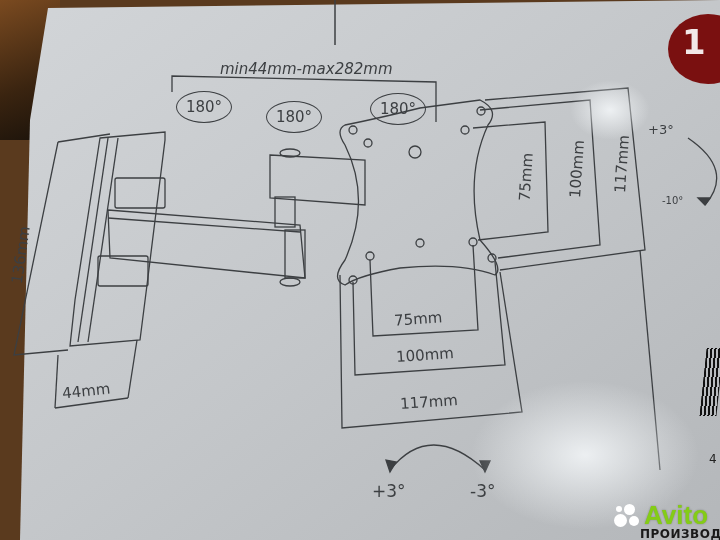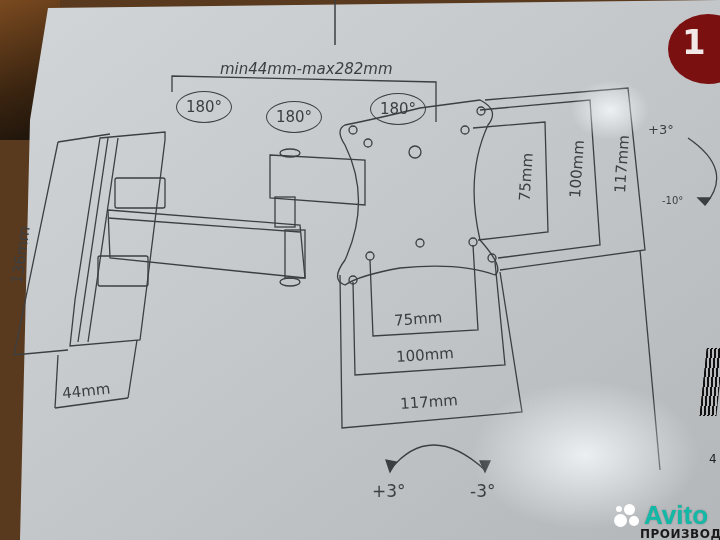--- a/index.html
+++ b/index.html
@@ -16,21 +16,21 @@
   .badge{position:absolute;left:668px;top:14px;width:80px;height:70px;border-radius:50%;
     background:#7a1010;}
   .badge span{position:absolute;left:14px;top:8px;color:#f2e8e8;font-size:34px;font-weight:bold;}
   .glare{position:absolute;border-radius:40%;
     background:radial-gradient(ellipse at center,rgba(245,248,250,.85),rgba(230,236,240,0) 70%);}
   .barcode{position:absolute;left:703px;top:348px;width:17px;height:68px;
     background:repeating-linear-gradient(90deg,#111 0 2px,transparent 2px 4px);transform:skewX(-6deg);}
   .avito{position:absolute;left:614px;top:500px;display:flex;align-items:center;gap:4px;}
   .avito .dots{position:relative;width:26px;height:24px;}
   .avito .dots i{position:absolute;background:#fff;border-radius:50%;}
-  .avito .word{color:#14b8a6;font-size:26px;font-family:"Liberation Sans",sans-serif;font-weight:bold;
+  .avito .word{color:#84cc16;font-size:26px;font-family:"Liberation Sans",sans-serif;font-weight:bold;
     text-shadow:0 0 2px rgba(0,0,0,.3);}
   .bottom-text{position:absolute;left:640px;top:527px;color:#1a1a1a;font-size:12px;font-weight:bold;letter-spacing:0.5px;}
 </style>
 </head>
 <body>
 
 <div class="bg-wood"></div>
 
 <svg class="box" viewBox="0 0 720 540" xmlns="http://www.w3.org/2000/svg">
   <defs>

